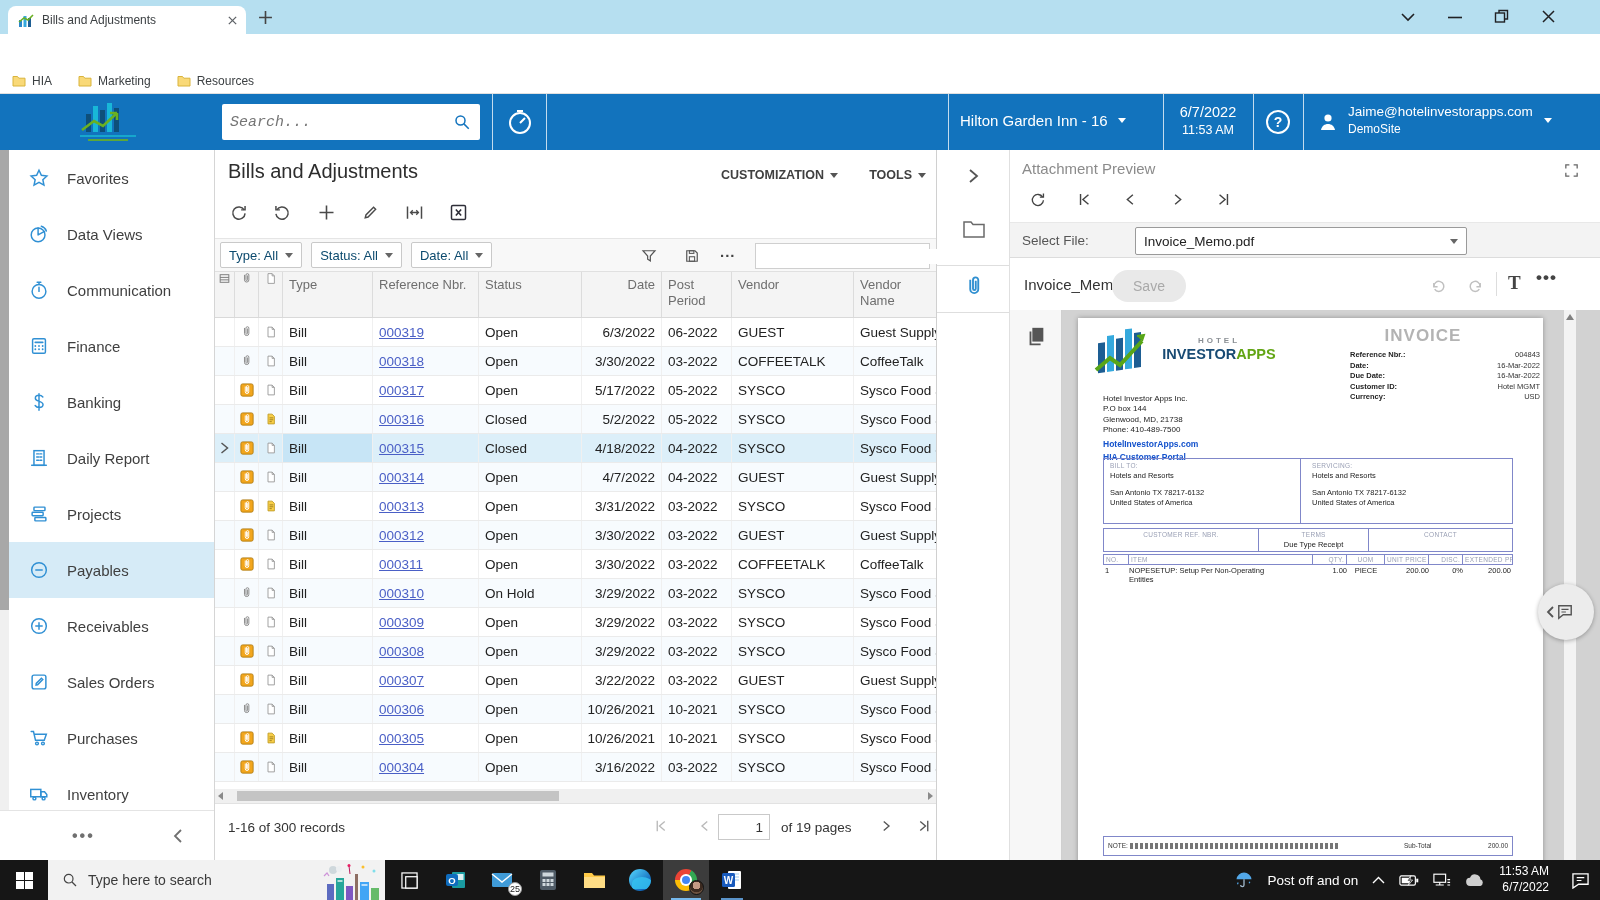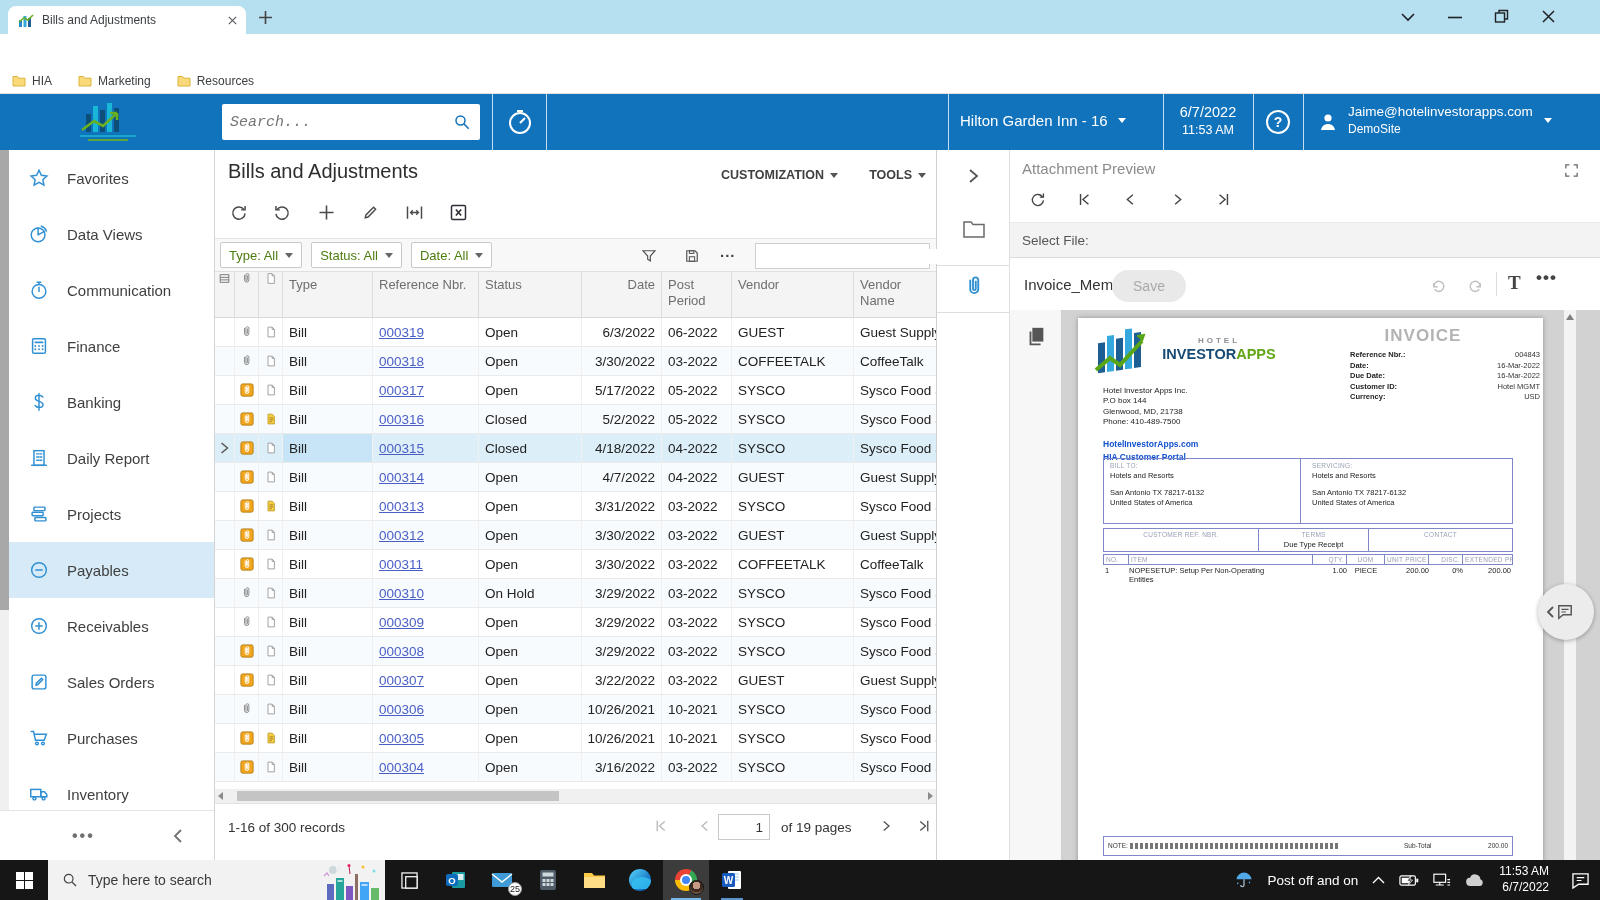--- a/index.html
+++ b/index.html
@@ -24,21 +24,21 @@
 #hsearch input{flex:1;border:0;outline:0;font-family:Liberation Mono, monospace;font-size:15px;font-style:italic;color:#555;padding:0 8px;background:transparent}
 
 #sidebar{left:0;top:150px;width:215px;height:710px;background:#fff;border-right:1px solid #d5d5d5}
 .sitem{position:relative;height:56px;display:flex;align-items:center;padding-left:28px;gap:17px;cursor:pointer}
 .sitem .lbl{font-size:15px;color:#3f3f3f}
 .sitem.active{background:#d6ebf7}
 #sbbottom{position:absolute;left:0;bottom:0;width:100%;height:50px;border-top:1px solid #e4e4e4;background:#fff;display:flex;align-items:center;justify-content:space-between;padding:0 30px 0 72px}
 
 #main{left:215px;top:150px;width:722px;height:710px;background:#fff;border-right:1px solid #d0d0d0}
 #filterbar{position:absolute;left:0;top:88px;width:100%;height:34px;background:#f8f8f8;border-top:1px solid #e5e5e5;border-bottom:1px solid #e0e0e0;display:flex;align-items:center;padding-left:5px}
-.chip{height:26px;background:#fff;border:1px solid #c9c9c9;border-radius:2px;display:inline-flex;align-items:center;padding:0 8px;gap:7px;margin-right:9px;font-size:13px;color:#4d7c0f}
+.chip{height:26px;background:#fff;border:1px solid #c9c9c9;border-radius:2px;display:inline-flex;align-items:center;padding:0 8px;gap:7px;margin-right:9px;font-size:13px;color:#0c4a6e}
 .chip .caret{color:#666}
 #gridhead{position:absolute;left:0;top:122px;width:100%;height:46px;background:#f4f4f4;border-bottom:1px solid #d9d9d9;display:flex;font-size:13px;color:#6e6e6e}
 #gridhead .hc{border-right:1px solid #dcdcdc;padding:5px 6px;line-height:1.25;display:flex;align-items:flex-start}
 #gridrows{position:absolute;left:0;top:168px;width:100%}
 .grow{display:flex;height:29px;border-bottom:1px solid #ebebeb;align-items:center;font-size:13.5px;color:#222}
 .grow:nth-child(2n){background:#f7fbfe}
 .grow.sel{background:#dceff9}
 .grow .c{height:100%;display:flex;align-items:center;padding:0 6px;border-right:1px solid #f0f0f0;overflow:hidden;white-space:nowrap}
 .gc0{width:20px;justify-content:center;padding:0!important}
 .gc1{width:24px;justify-content:center;padding:0!important}
@@ -872,20 +872,24 @@
     </svg>
   <svg class="abs" style="left:158px;top:40px" width="19" height="19" viewBox="0 0 24 24">
       <path d="M9 6l7 6-7 6" fill="none" stroke="#444" stroke-width="1.8"></path>
     </svg>
   <svg class="abs" style="left:204px;top:40px" width="19" height="19" viewBox="0 0 24 24">
       <path d="M17 5v14M7 6l7 6-7 6" fill="none" stroke="#444" stroke-width="1.8"></path>
     </svg>
 
   <div id="selbar">
     <span style="font-size:13.5px;color:#555">Select File:</span>
+    <span id="selbox">
+      <span style="flex:1">Invoice_Memo.pdf</span>
+      <span class="caret" style="color:#666"></span>
+    </span>
   </div>
 
   <div class="abs" style="left:0;top:108px;width:100%;height:52px">
     <span class="abs" style="left:14px;top:18px;font-size:15px;color:#333">Invoice_Memo</span>
     <span id="savepill">Save</span>
     <svg class="abs" style="left:418px;top:17px" width="20" height="20" viewBox="0 0 24 24">
         <path d="M7 14a6 6 0 1 1 1 3" fill="none" stroke="#c0c0c0" stroke-width="1.8"></path>
         <path d="M7 9.5V14h4.5" fill="none" stroke="#c0c0c0" stroke-width="1.8"></path>
       </svg>
     <svg class="abs" style="left:456px;top:17px" width="20" height="20" viewBox="0 0 24 24">
@@ -941,21 +945,21 @@
           </div>
           <div style="display: flex; justify-content: space-between; font-size: 7.5px; line-height: 1.4;">
             <span style="font-weight: bold; color: rgb(34, 34, 34);">Customer ID:</span>
             <span style="color: rgb(51, 51, 51);">Hotel MGMT</span>
           </div>
           <div style="display: flex; justify-content: space-between; font-size: 7.5px; line-height: 1.4;">
             <span style="font-weight: bold; color: rgb(34, 34, 34);">Currency:</span>
             <span style="color: rgb(51, 51, 51);">USD</span>
           </div>
         </div>
-      <div id="inv-company" class="abs tiny" style="left:25px;top:68px;font-size:8px;line-height:1.3">
+      <div id="inv-company" class="abs tiny" style="left:25px;top:76px;font-size:8px;line-height:1.3">
           <div>Hotel Investor Apps Inc.</div>
           <div>P.O box 144</div>
           <div>Glenwood, MD, 21738</div>
           <div>Phone: 410-489-7500</div>
         </div>
       <div id="inv-links" class="abs" style="left:25px;top:120px;font-size:8.5px;font-weight:bold;color:#1352cc;line-height:1.5">
           <div>HotelInvestorApps.com</div>
           <div>HIA Customer Portal</div>
         </div>
 

